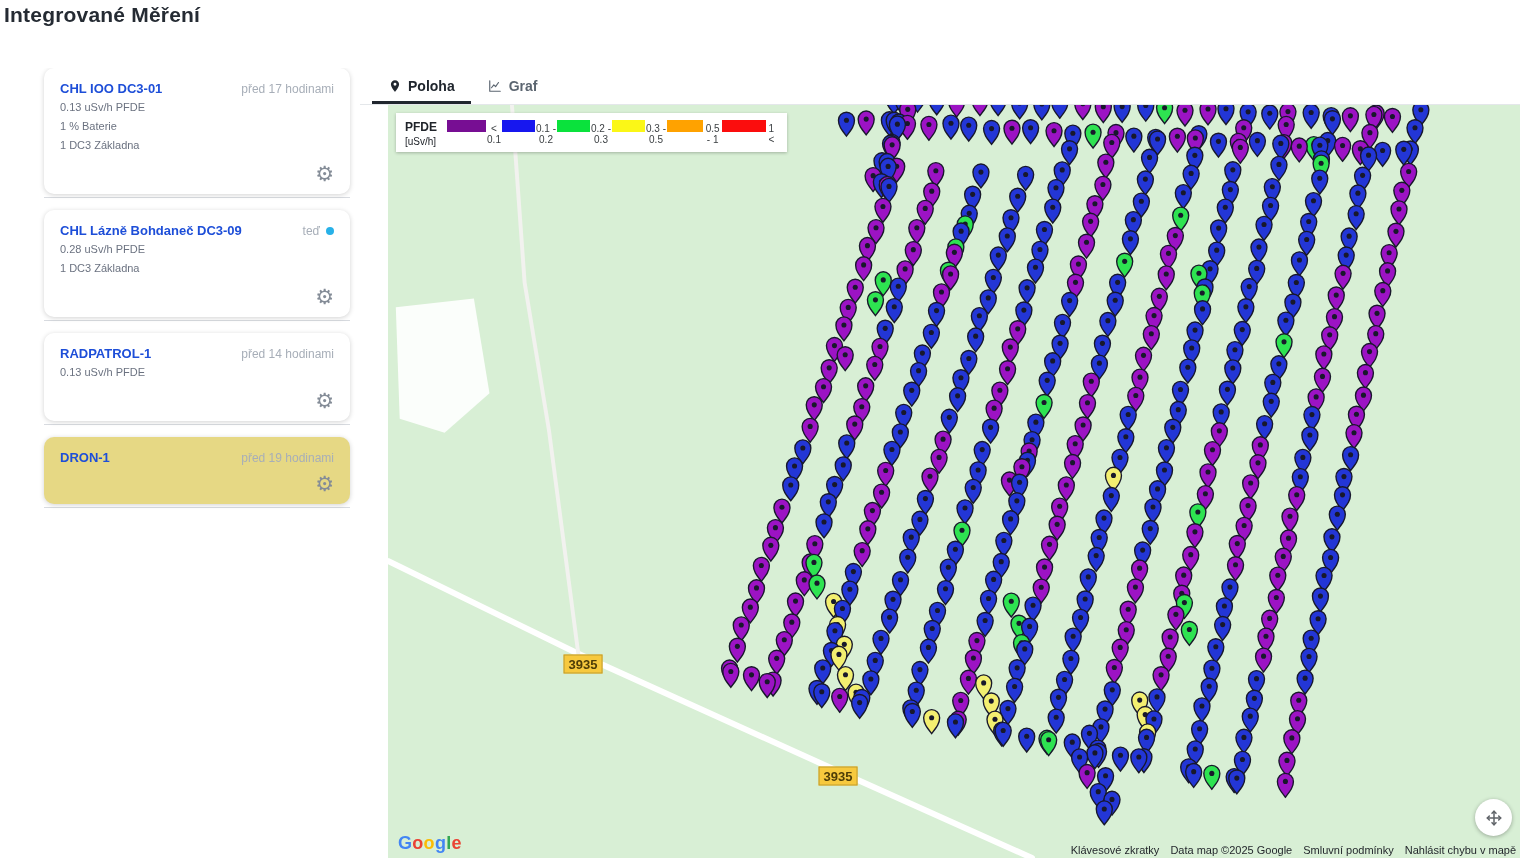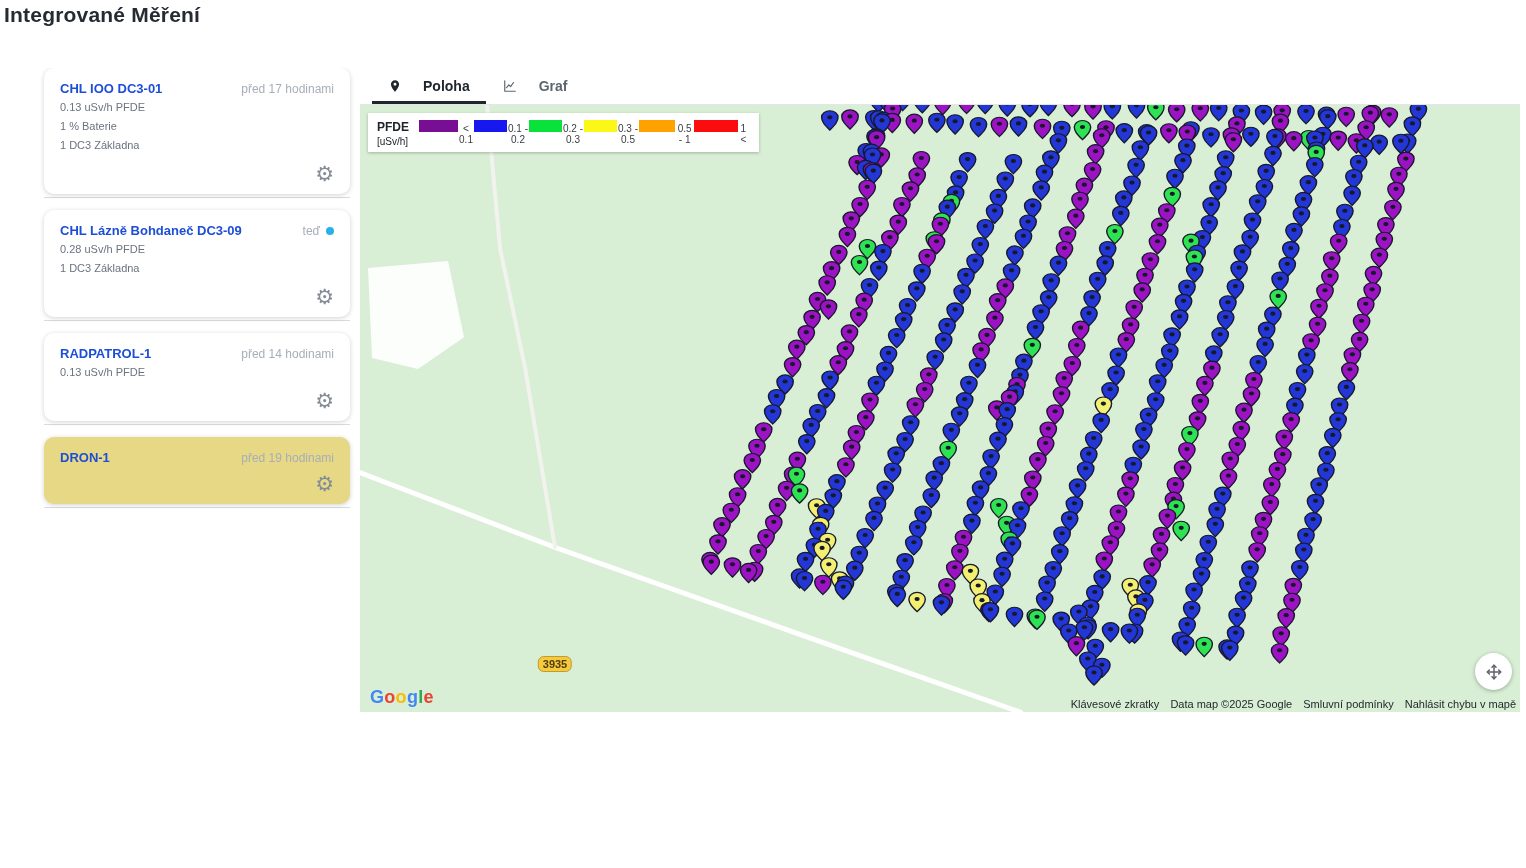--- a/index.html
+++ b/index.html
@@ -1,17 +1,17 @@
 <!DOCTYPE html>
 <html><head>
 <meta charset="utf-8">
 <style>
   *{box-sizing:border-box;margin:0;padding:0}
   html,body{width:1526px;height:868px;background:#fff;font-family:"Liberation Sans",sans-serif;overflow:hidden}
-  .page{position:relative;width:1526px;height:712px;background:#fff}
+  .page{position:relative;width:1526px;height:858px;background:#fff}
   .page-title{position:absolute;left:4px;top:3px;font-size:21px;font-weight:700;color:#252b33;letter-spacing:.2px}
 
   
   .sidebar{position:absolute;left:0;top:68px;width:360px;bottom:0;overflow:hidden;background:#fff}
   .cards{padding:0 10px 0 44px}
   .card{background:#fff;border-radius:10px;box-shadow:0 1px 5px rgba(0,0,0,.18);padding:13px 16px 10px;position:relative;cursor:pointer}
   .card.selected{background:#e6d884}
   .card-head{display:flex;align-items:center}
   .card-title{font-size:13px;font-weight:700;color:#1d4ed8;flex:1 1 auto;padding-right:8px}
   .card-time{font-size:12px;color:#a7aeb8;white-space:nowrap}
@@ -19,37 +19,37 @@
   .card-lines{margin-top:2px}
   .card-line{font-size:11px;color:#6b7280;line-height:19px}
   .card-foot{display:flex;justify-content:flex-end;margin-top:8px}
   .gear-btn{border:0;background:none;cursor:pointer;color:#848c97;font-size:21px;line-height:1;padding:0}
   .card-divider{height:1px;background:#d8dbe0;margin:3px 0 12px}
 
   
   .main{position:absolute;left:360px;top:68px;right:6px;bottom:0;display:flex;flex-direction:column}
   .right-gutter{position:absolute;right:0;top:0;width:6px;height:100%;background:#fff}
   .tabbar{height:37px;background:#fff;border-bottom:1px solid #e4e7ea;display:flex;align-items:stretch;padding-left:12px;flex:0 0 auto}
-  .tab{display:flex;align-items:center;gap:21px;padding:0 16px;font-size:14px;font-weight:600;color:#5b6570;cursor:pointer}
+  .tab{display:flex;align-items:center;gap:6px;padding:0 16px;font-size:14px;font-weight:600;color:#5b6570;cursor:pointer}
   .tab.active{color:#20262e;box-shadow:inset 0 -3px 0 #20262e}
   .tab-icon{display:flex;align-items:center}
   .map{position:relative;flex:1 1 auto;background:#d8efd5;overflow:hidden;cursor:grab}
   #map-svg{position:absolute;left:0;top:0;width:100%;height:100%}
 
   
   .legend{position:absolute;left:8px;top:8px;background:#fff;box-shadow:0 1px 3px rgba(0,0,0,.25);display:flex;padding:7px 10px 5px 9px;gap:10px;align-items:flex-start}
   .legend-title{font-size:12px;font-weight:700;color:#20242a}
   .legend-unit{font-size:10px;color:#20242a;margin-top:2px}
   .legend-bins{display:flex}
   .legend-bin{width:55px;display:flex;flex-direction:row}
   .legend-swatch{height:12px;width:100%}
   .legend-label{font-size:10px;color:#3c4043;text-align:center;margin-top:3px}
 
   
-  .route-badge{position:absolute;background:#f7c93e;border:1px solid #c09c2f;border-radius:6px;font-size:11px;font-weight:700;color:#4e3d07;padding:1px 4px;transform:translate(-50%,-50%)}
+  .route-badge{position:absolute;background:#f7c93e;border:1px solid #c09c2f;border-radius:0;font-size:13px;font-weight:700;color:#4e3d07;padding:1px 4px;transform:translate(-50%,-50%)}
   .google-logo{position:absolute;left:10px;bottom:4px;font-size:18px;font-weight:700;letter-spacing:.3px;cursor:pointer}
   .attribution{position:absolute;right:4px;bottom:2px;font-size:11px;color:#24282d;display:flex;gap:11px;white-space:nowrap}
   .attribution span[data-interactable="true"]{cursor:pointer}
   .pan-btn{position:absolute;right:8px;bottom:22px;width:37px;height:37px;border-radius:50%;background:#fff;border:0;box-shadow:0 1px 4px rgba(0,0,0,.3);display:flex;align-items:center;justify-content:center;cursor:pointer}
 </style>
 </head>
 <body>
 
 <div class="page" data-interactable="false">
   <h1 class="page-title" data-interactable="false">Integrované Měření</h1>
@@ -140,21 +140,21 @@
         <span class="tab-icon" data-interactable="false">
           <svg width="16" height="14" viewBox="0 0 24 24" fill="none" stroke="currentColor" stroke-width="2" stroke-linecap="round" stroke-linejoin="round">
               <path d="M3 3v18h18"></path>
               <path d="M6 15l4-5 3 3 5-7"></path>
             </svg>
         </span>
         <span data-interactable="false">Graf</span>
       </div>
     </div>
 
-    <div class="map" data-interactable="true" style="background: rgb(216, 239, 213);">
+    <div class="map" data-interactable="true" style="background: rgb(216, 239, 213); margin-left: 28px;">
       <svg id="map-svg" viewBox="0 0 1160 763" preserveAspectRatio="none" data-interactable="false">
           <polygon points="8,205 88,196 104,292 58,332 12,318" fill="#ffffff" opacity="0.9" data-interactable="false"></polygon>
           <polyline points="0,462 195,556 450,670 660,763" fill="none" stroke="#ffffff" stroke-width="6" stroke-linecap="round" stroke-linejoin="round" data-interactable="false"></polyline>
           <polyline points="127,0 140,180 165,330 195,556" fill="none" stroke="#f2f2ef" stroke-width="4" stroke-linecap="round" stroke-linejoin="round" data-interactable="false"></polyline>
           <g transform="translate(542.6,7.2)" data-interactable="true">
             <path d="M0,0 C-5.5,-7 -8.2,-10.5 -8.2,-16 A8.2,8.2 0 1 1 8.2,-16 C8.2,-10.5 5.5,-7 0,0 Z" fill="#2336d6" stroke="#18182b" stroke-width="1.4"></path>
             <circle cx="0" cy="-16" r="2.6" fill="#18182b"></circle>
           </g>
           <g transform="translate(518.4,8.2)" data-interactable="true">
             <path d="M0,0 C-5.5,-7 -8.2,-10.5 -8.2,-16 A8.2,8.2 0 1 1 8.2,-16 C8.2,-10.5 5.5,-7 0,0 Z" fill="#9c13c4" stroke="#18182b" stroke-width="1.4"></path>

